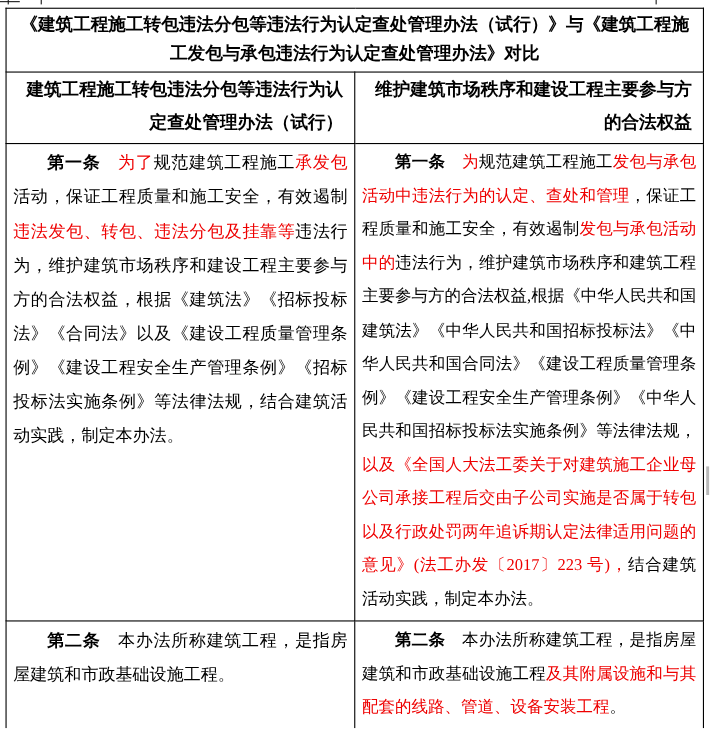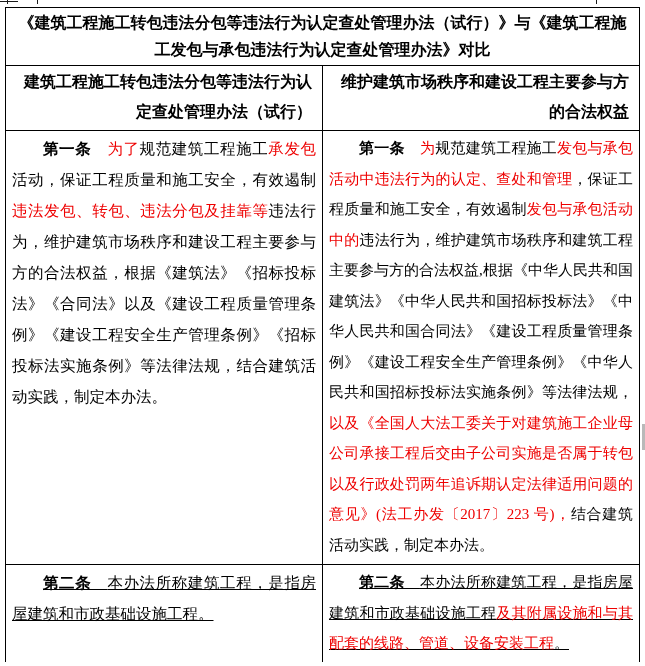--- a/index.html
+++ b/index.html
@@ -43,21 +43,21 @@
   td.header-cell {
     height: 62px;
     vertical-align: middle;
     text-align: right;
     font-weight: bold;
     font-size: 16px;
     line-height: 30px;
     padding: 1px 10px;
   }
   tr.row-a1 td { height: 431px; margin-top: 44px; }
-  tr.row-a2 td { height: 97px; text-decoration: underline; }
+  tr.row-a2 td { height: 97px; }
   td.body-cell { padding: 2px 6px 0 6px; }
   td.body-cell .para {
     margin: 0;
     text-indent: 2em;
     text-align: justify;
     word-break: break-all;
   }
   td.body-left .para  { font-size: 15.5px; line-height: 31px; }
   td.body-right .para { font-size: 15px;   line-height: 30.5px; }
 </style>

